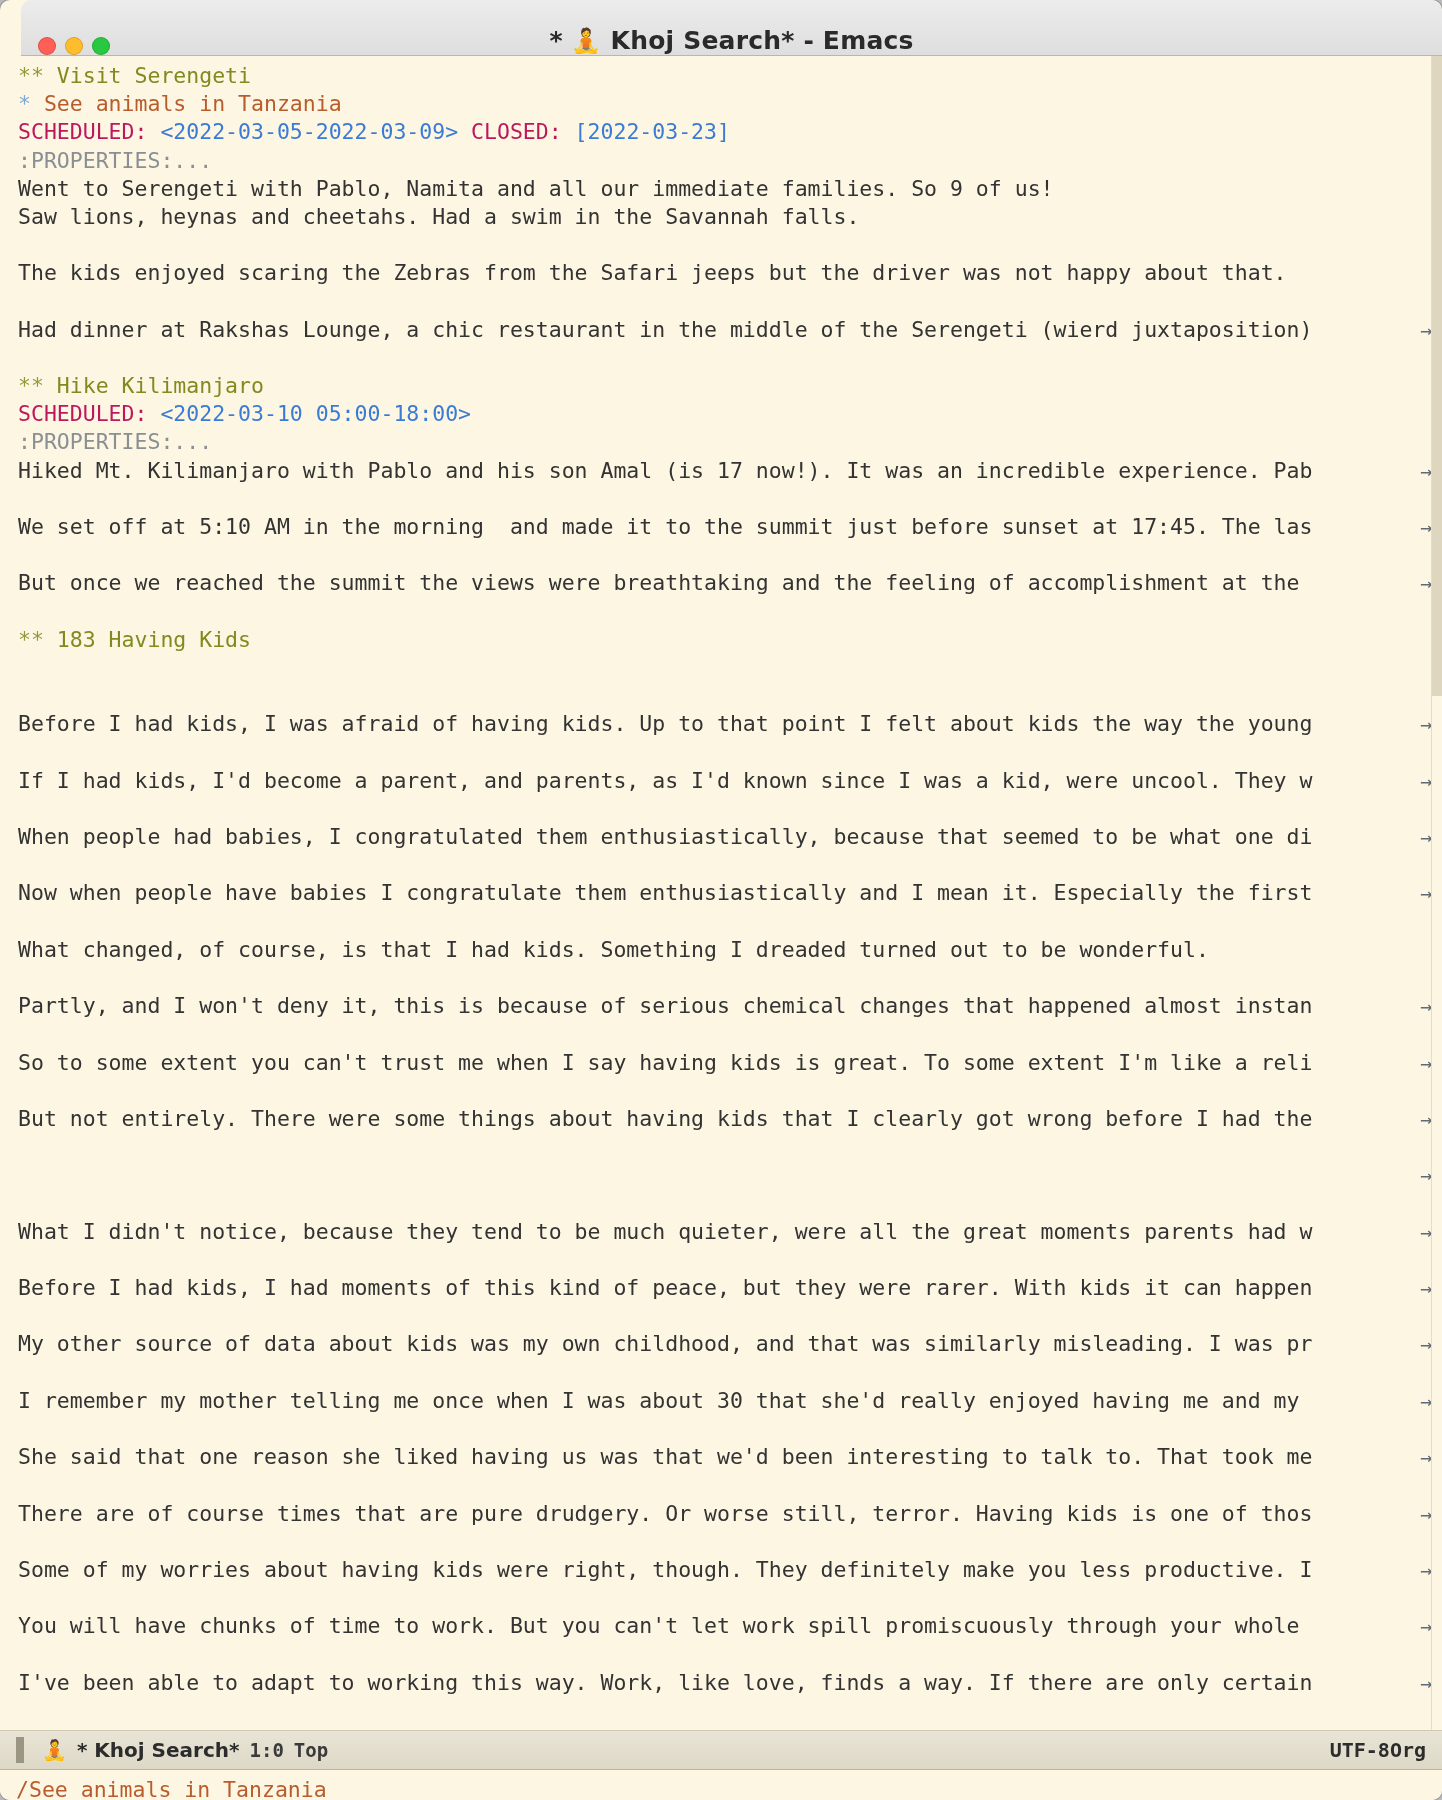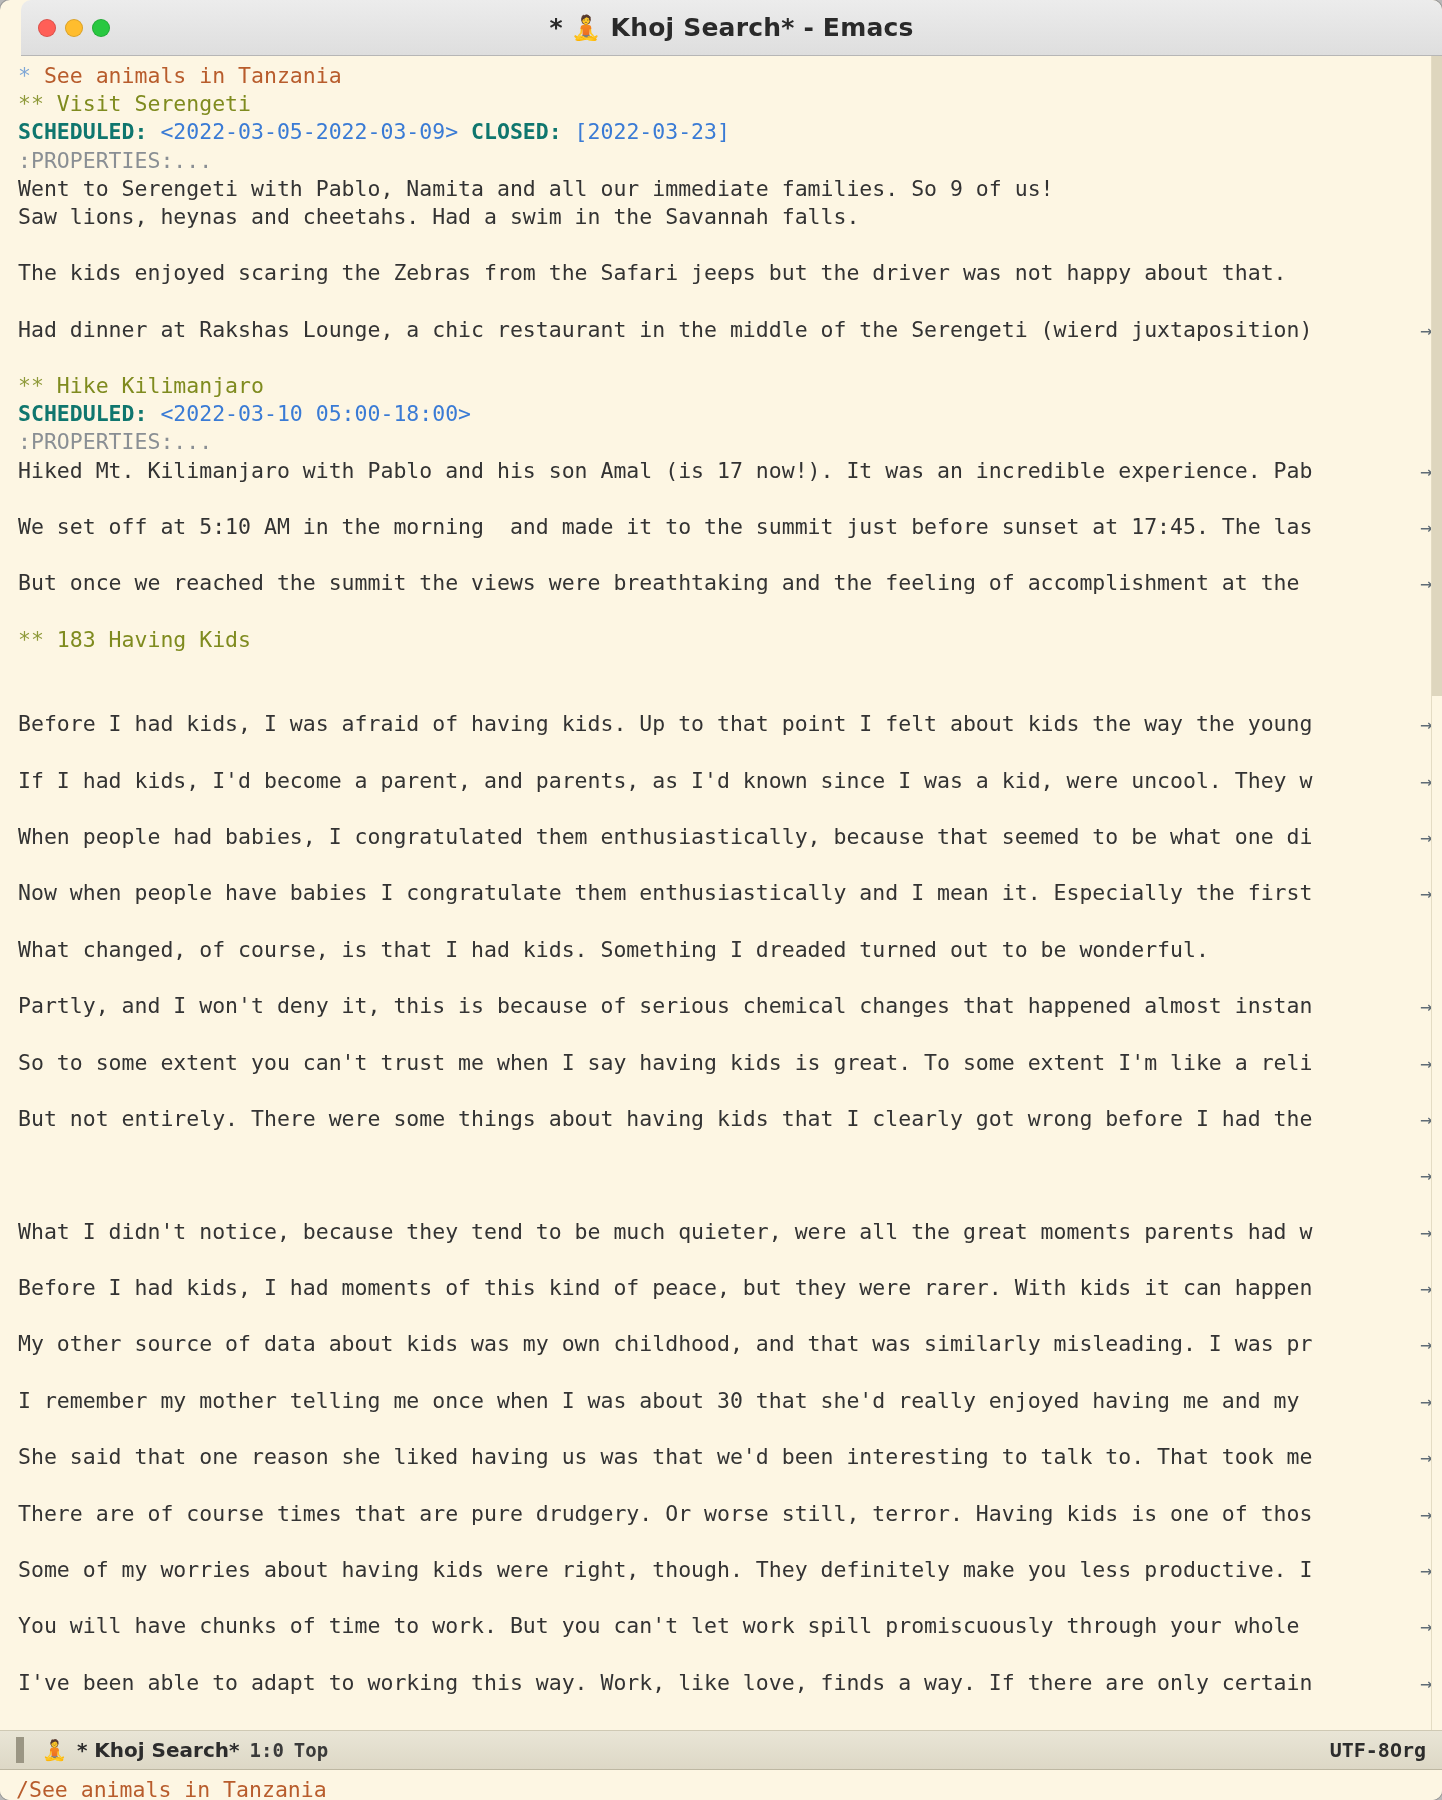--- a/index.html
+++ b/index.html
@@ -23,21 +23,21 @@
     overflow: hidden;
     box-shadow: 0 0 0 1px #9a9a9a;
   }
   
   .titlebar {
     height: 55px;
     background: linear-gradient(#ececec, #dedede);
     border-bottom: 1px solid #b6b6b6;
     border-radius: 10px 10px 0 0;
     display: flex;
-    align-items: center;
+    align-items: flex-end;
     position: relative;
     margin-left: 21px;
   }
   .traffic {
     display: flex;
     gap: 9px;
     margin-left: 17px;
   }
   .dot {
     width: 18px; height: 18px;
@@ -76,21 +76,21 @@
     white-space: pre;
     position: relative;
     height: 28.2px;
     overflow: hidden;
   }
   .line.blank { color: transparent; }
 
   
   .h1 { color: #b85c2c; }
   .h2 { color: #7f8b1f; }
-  .kw { color: #0f766e; font-weight: bold; }
+  .kw { color: #be185d; font-weight: normal; }
   .ts { color: #3a7bd5; }
   .props { color: #8a8f94; }
   .stars1 { color: #7fa7d6; }
   .stars2 { color: #8f9a3a; }
 
   .cont {
     position: absolute;
     right: 10px;
     top: 0;
     color: #5f6b75;
@@ -167,22 +167,22 @@
       <span class="dot yellow"></span>
       <span class="dot green"></span>
     </div>
     <div class="title">
       <span>* </span><span class="emoji">🧘</span> <span>Khoj Search*</span><span> - Emacs</span>
     </div>
   </div>
 
   <div class="buffer">
     <div id="lines">
+        <div class="line"><span class="stars2">**</span><span class="h2"> Visit Serengeti</span></div>
         <div class="line"><span class="stars1">*</span><span class="h1"> See animals in Tanzania</span></div>
-        <div class="line"><span class="stars2">**</span><span class="h2"> Visit Serengeti</span></div>
         <div class="line"><span class="kw">SCHEDULED:</span><span class="ts"> &lt;2022-03-05-2022-03-09&gt; </span><span class="kw">CLOSED:</span><span class="ts"> [2022-03-23]</span></div>
         <div class="line"><span class="props">:PROPERTIES:...</span></div>
         <div class="line"><span>Went to Serengeti with Pablo, Namita and all our immediate families. So 9 of us!</span></div>
         <div class="line"><span>Saw lions, heynas and cheetahs. Had a swim in the Savannah falls.</span></div>
         <div class="line blank"> </div>
         <div class="line"><span>The kids enjoyed scaring the Zebras from the Safari jeeps but the driver was not happy about that.</span></div>
         <div class="line blank"> </div>
         <div class="line"><span>Had dinner at Rakshas Lounge, a chic restaurant in the middle of the Serengeti (wierd juxtaposition)</span><span class="cont">→</span></div>
         <div class="line blank"> </div>
         <div class="line"><span class="stars2">**</span><span class="h2"> Hike Kilimanjaro</span></div>

